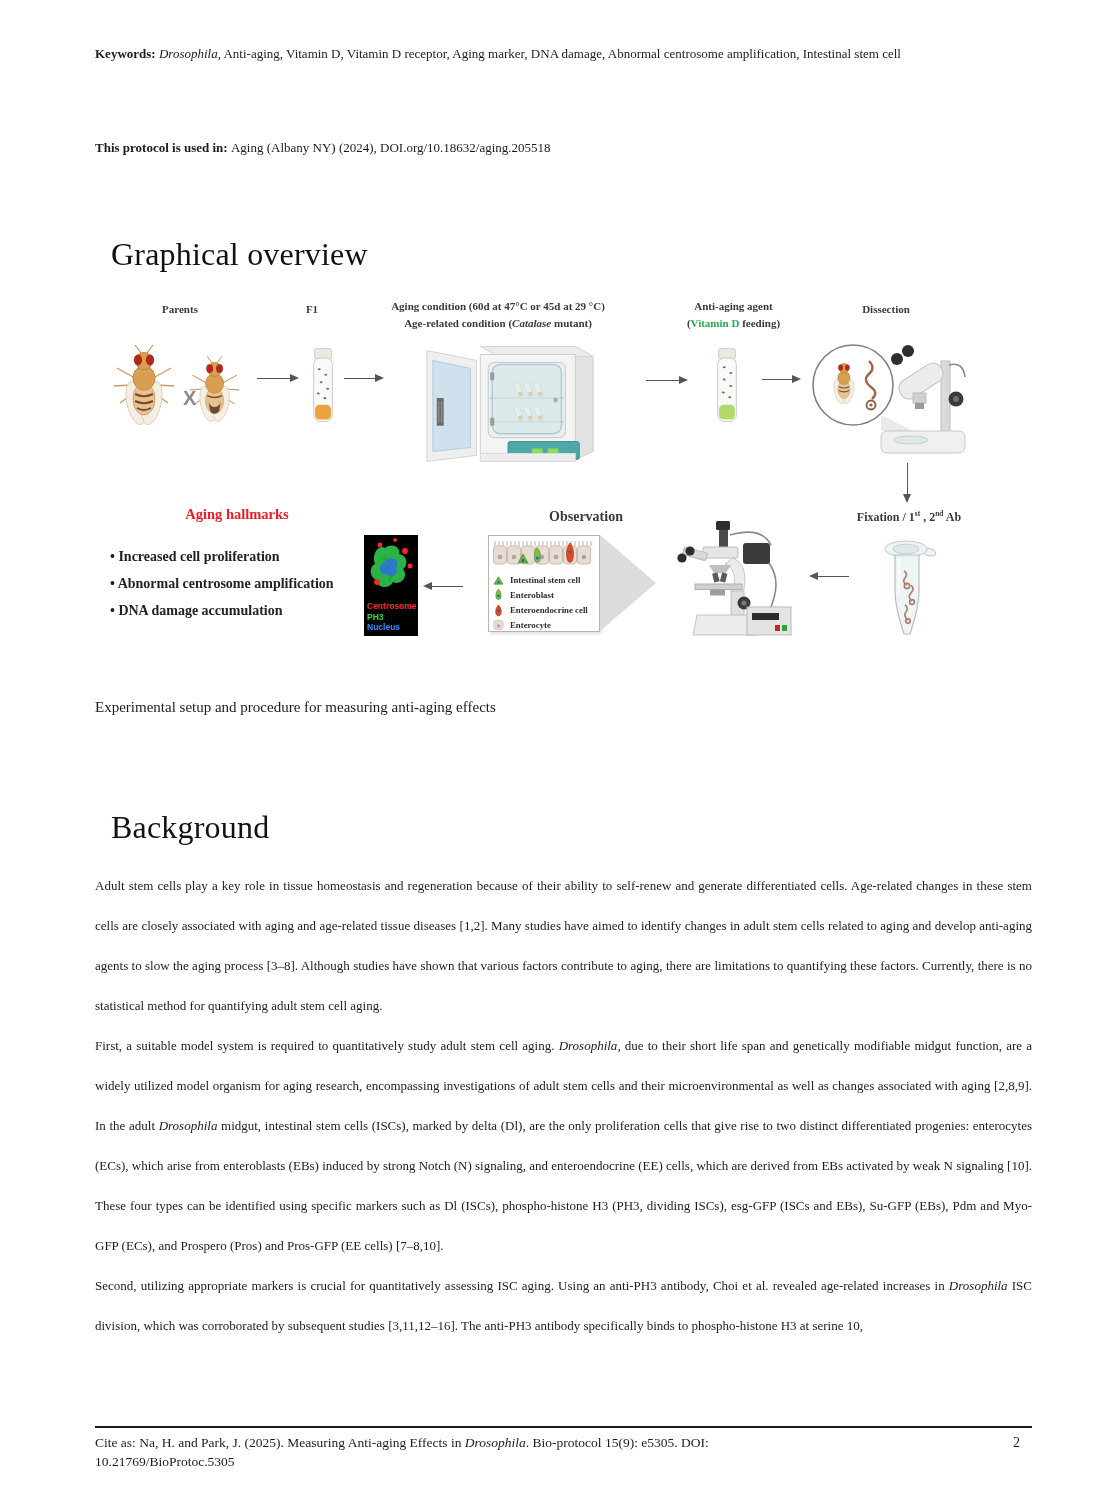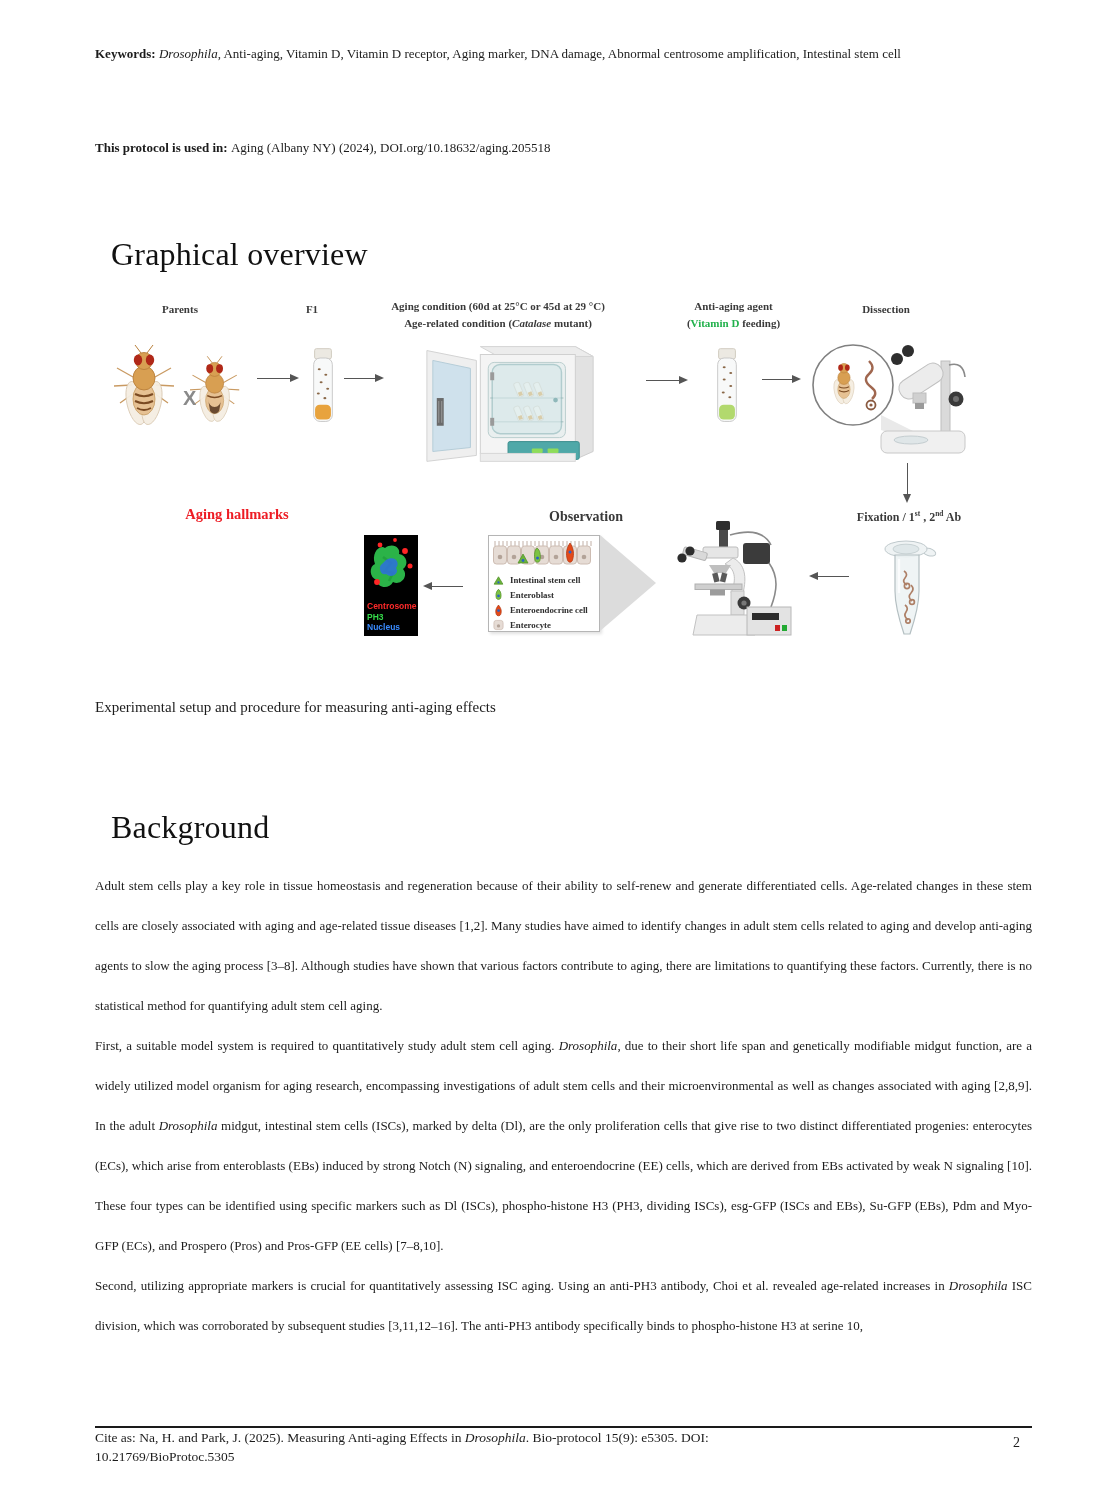--- a/index.html
+++ b/index.html
@@ -45,21 +45,21 @@
   
   .obs-panel{position:absolute;left:393px;top:240px;width:112px;height:97px;background:#fff;
     border:1px solid #b5b5b5;box-shadow:2px 2px 3px rgba(0,0,0,.12);box-sizing:border-box;padding:4px}
   .obs-arrow{position:absolute;left:505px;top:240px;width:0;height:0;
     border-top:48px solid transparent;border-bottom:48px solid transparent;border-left:56px solid #dcdcdc}
   .legend-row{display:flex;align-items:center;margin-top:2.6px}
   .legend-row svg{flex:0 0 11px;margin-right:6px}
   .legend-label{font-size:8.8px;font-weight:bold;color:#2e2e2e;line-height:10px}
 
   
-  .footer{position:absolute;left:95px;top:1426px;width:937px;border-top:2.2px solid #1a1a1a;}
+  .footer{position:absolute;left:95px;top:1426px;width:937px;border-top:2.2px solid #1a1a1a;padding-top:5px}
   .footer-text{font-size:13.5px;line-height:19px;margin:0;width:760px;color:#1c1c1c}
   .page-num{position:absolute;right:12px;top:7px;font-size:14px;color:#1c1c1c}
 </style>
 </head>
 <body>
 
 <div class="content-block" style="top:34px">
   <p class="para"><span class="b">Keywords: </span><span class="i">Drosophila</span><span>, Anti-aging, Vitamin D, Vitamin D receptor, Aging marker, DNA damage, Abnormal centrosome amplification, Intestinal stem cell</span></p>
 </div>
 <div class="content-block" style="top:128px">
@@ -68,21 +68,21 @@
 
 <div class="content-block" style="top:220px">
   <h1 class="sec">Graphical overview</h1>
 </div>
 
 <div class="figure">
 
   <div class="fig-label" style="left:35px;top:6px;width:100px">Parents</div>
   <div class="fig-label" style="left:187px;top:6px;width:60px">F1</div>
   <div class="fig-label" style="left:278px;top:3px;width:250px">
-    <div>Aging condition (60d at 25°C or 45d at 29 °C)</div>
+    <div>Aging condition (60d at 47°C or 45d at 29 °C)</div>
     <div><span>Age-related condition (</span><span class="i">Catalase</span><span> mutant)</span></div>
   </div>
   <div class="fig-label" style="left:556px;top:3px;width:165px">
     <div>Anti-aging agent</div>
     <div><span>(</span><span class="green">Vitamin D</span><span> feeding)</span></div>
   </div>
   <div class="fig-label" style="left:741px;top:6px;width:100px">Dissection</div>
 
   <svg class="abs" style="left:8px;top:46px" width="168" height="104" viewBox="0 0 168 104">
 
@@ -228,20 +228,25 @@
       <circle cx="147" cy="64" r="3" fill="#6f6f6f"></circle>
     <path d="M140,30 q14,-4 16,12" stroke="#8a8a8a" stroke-width="1.6" fill="none"></path>
   </svg>
 
   <div class="arr arr-d" style="left:812px;top:168px;height:38px"></div>
 
   <div class="fig-label red" style="left:42px;top:211px;width:200px">Aging hallmarks</div>
   <div class="fig-label" style="left:416px;top:214px;width:150px;font-size:14px">Observation</div>
   <div class="fig-label" style="left:734px;top:211px;width:160px;font-size:12px"><span>Fixation / 1</span><span class="sup">st</span><span> , 2</span><span class="sup">nd</span><span> Ab</span></div>
 
+  <div class="bullets">
+    <div class="bullet-item">• Increased cell proliferation</div>
+    <div class="bullet-item">• Abnormal centrosome amplification</div>
+    <div class="bullet-item">• DNA damage accumulation</div>
+  </div>
 
   <div class="micrograph">
     <svg class="micro-img" viewBox="0 0 54 64">
       <rect width="54" height="64" fill="#000"></rect>
       <path d="M21,13 C29,7 37,13 35,19 C43,20 45,30 39,34 C45,41 37,51 29,47 C25,55 13,53 13,45 C5,43 5,31 11,29 C7,19 15,9 21,13 Z" fill="#2fc24e" opacity="0.92"></path>
       <path d="M19,22 l8,6 -6,8 8,2 -4,8" stroke="#1f9e3c" stroke-width="2.5" fill="none" opacity="0.8"></path>
       <path d="M22,25 C30,20 37,27 32,33 C36,38 28,44 22,39 C16,41 14,31 18,29 Z" fill="#2e6fe0" opacity="0.85"></path>
       <circle cx="16" cy="10" r="2.4" fill="#ff2525"></circle>
       <circle cx="41" cy="16" r="2.9" fill="#ff2525"></circle>
       <circle cx="46" cy="31" r="2.5" fill="#ff2525"></circle>

